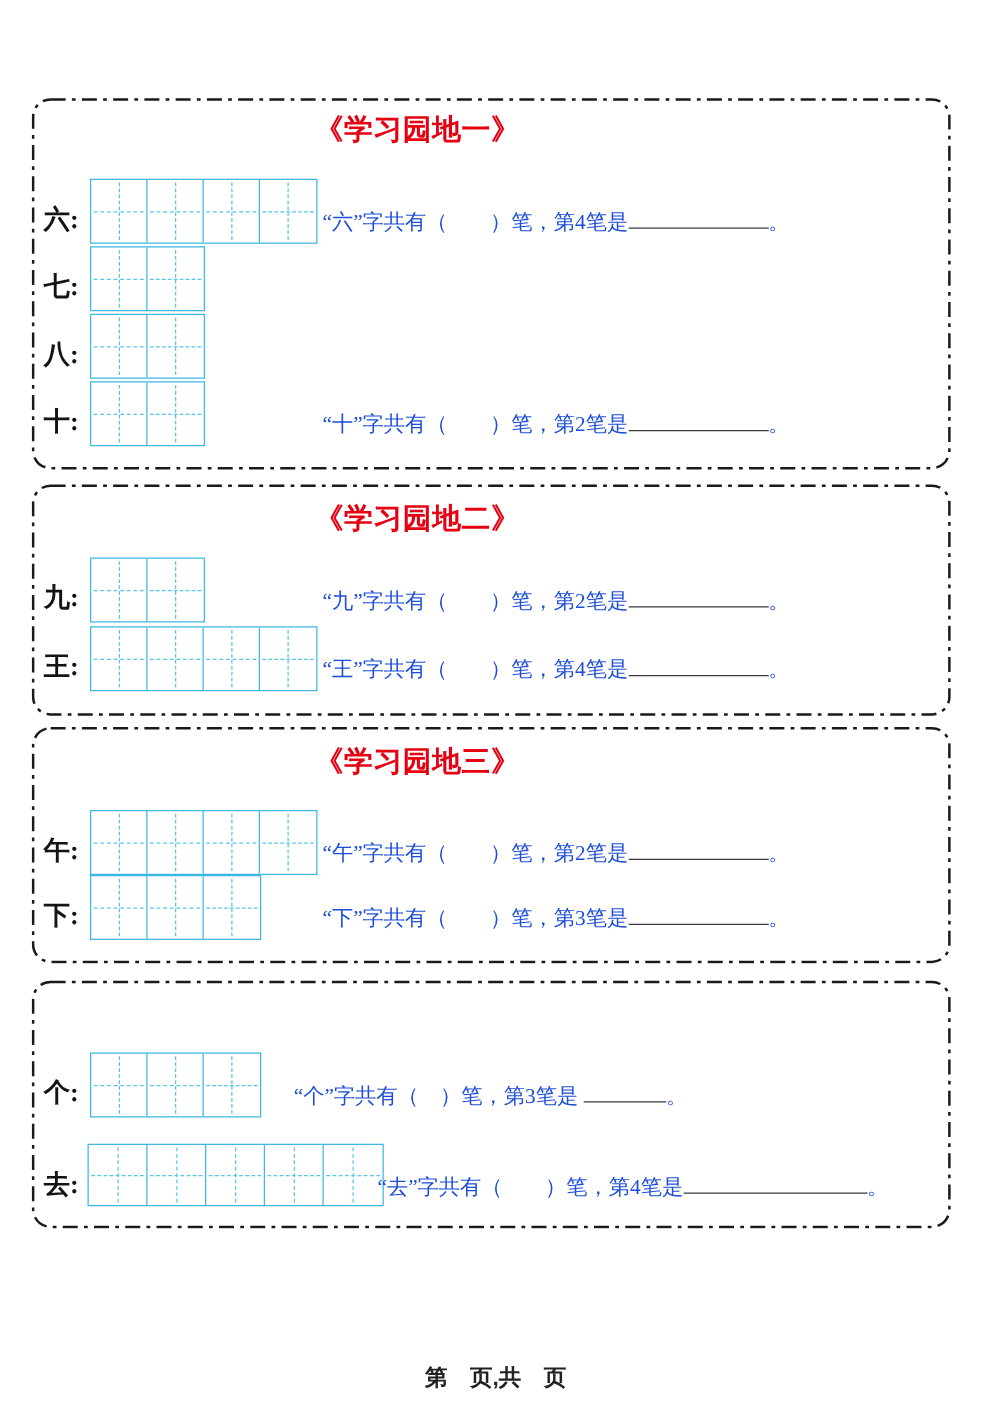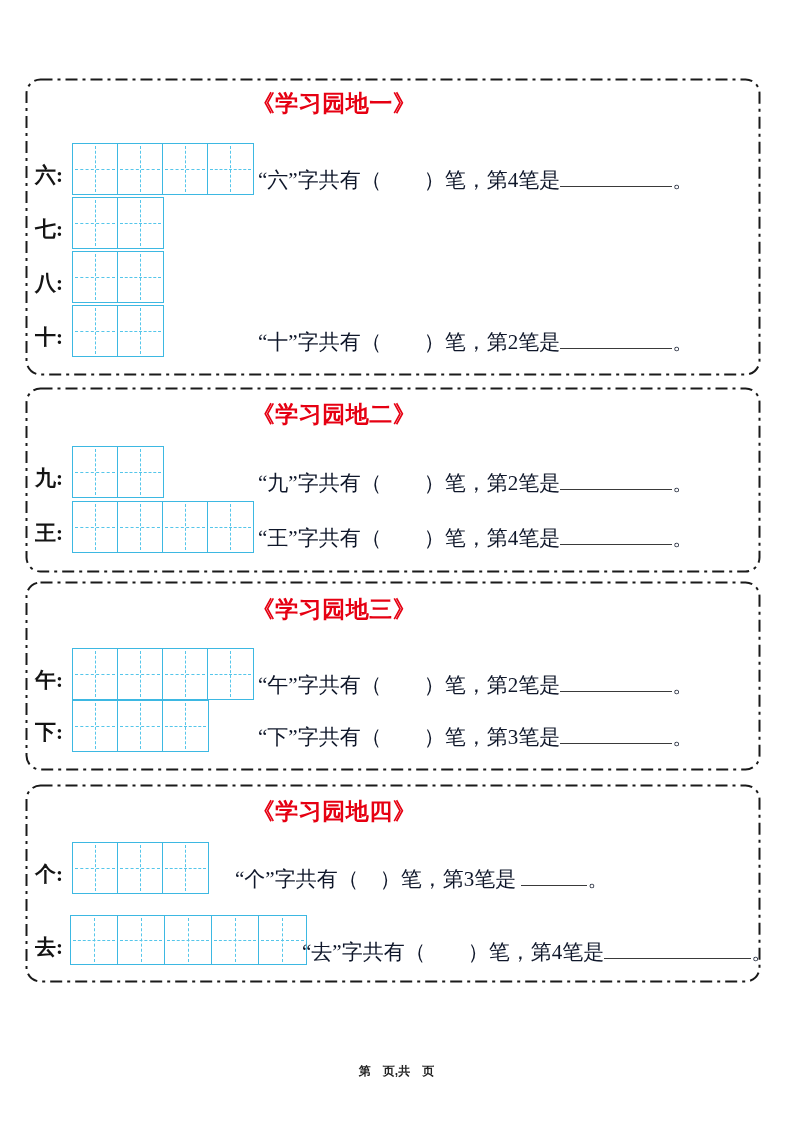--- a/index.html
+++ b/index.html
@@ -59,38 +59,38 @@
     border-left:1px dashed #55c6ea;
   }
   .grid-cell::after{
     content:"";
     position:absolute;left:2px;right:2px;top:50%;
     margin-top:-0.5px;
     border-top:1px dashed #55c6ea;
   }
   .question-text{
     position:absolute;
-    font-size:21px;
-    color:#0f172a;
+    font-size:17px;
+    color:#1d4ed8;
     line-height:22px;
     white-space:nowrap;
   }
   .answer-blank{
     display:inline-block;
     height:1.0em;
     border-bottom:1.6px solid #3a3a3a;
     vertical-align:baseline;
   }
   #footer{
     position:absolute;
-    top:1063px;left:0;width:100%;
+    top:1090px;left:0;width:100%;
     text-align:center;
     font-family:"Liberation Sans","DejaVu Sans",sans-serif;
     font-weight:bold;
-    font-size:12px;
+    font-size:18px;
     color:#222222;
   }
 </style>
 </head>
 <body>
 
 <div id="page">
   <div id="sections-root">
       <div class="section" style="top: 78px; height: 298px;">
         <svg width="736" height="298" class="section-border">
@@ -160,21 +160,20 @@
           <div class="grid-cell" style="width: 45px;"></div>
           <div class="grid-cell" style="width: 45px;"></div>
           <div class="grid-cell" style="width: 45px;"></div>
         </div>
         <div class="question-text" style="left: 233px; top: 141px;"><span>“下”字共有（　　）笔，第3笔是</span><span class="answer-blank" style="width: 112px;"></span><span>。</span></div>
       </div>
       <div class="section" style="top: 784px; height: 199px;">
         <svg width="736" height="199" class="section-border">
           <rect x="1.5" y="1.5" width="733" height="196" rx="14" fill="none" stroke="#1a1a1a" stroke-width="2" stroke-dasharray="12 5 3 5"></rect>
         </svg>
-        <div class="section-title" style="top: 12px;"><span>《学习园地四》</span></div>
         <div class="char-label" style="left: 10px; top: 79px;">个:</div>
         <div class="practice-grid" style="left: 47px; top: 58px; height: 50px;">
           <div class="grid-cell" style="width: 45px;"></div>
           <div class="grid-cell" style="width: 45px;"></div>
           <div class="grid-cell" style="width: 45px;"></div>
         </div>
         <div class="question-text" style="left: 210px; top: 80px;"><span>“个”字共有（　）笔，第3笔是 </span><span class="answer-blank" style="width: 66px;"></span><span>。</span></div>
         <div class="char-label" style="left: 10px; top: 152px;">去:</div>
         <div class="practice-grid" style="left: 45px; top: 131px; height: 48px;">
           <div class="grid-cell" style="width: 47px;"></div>

